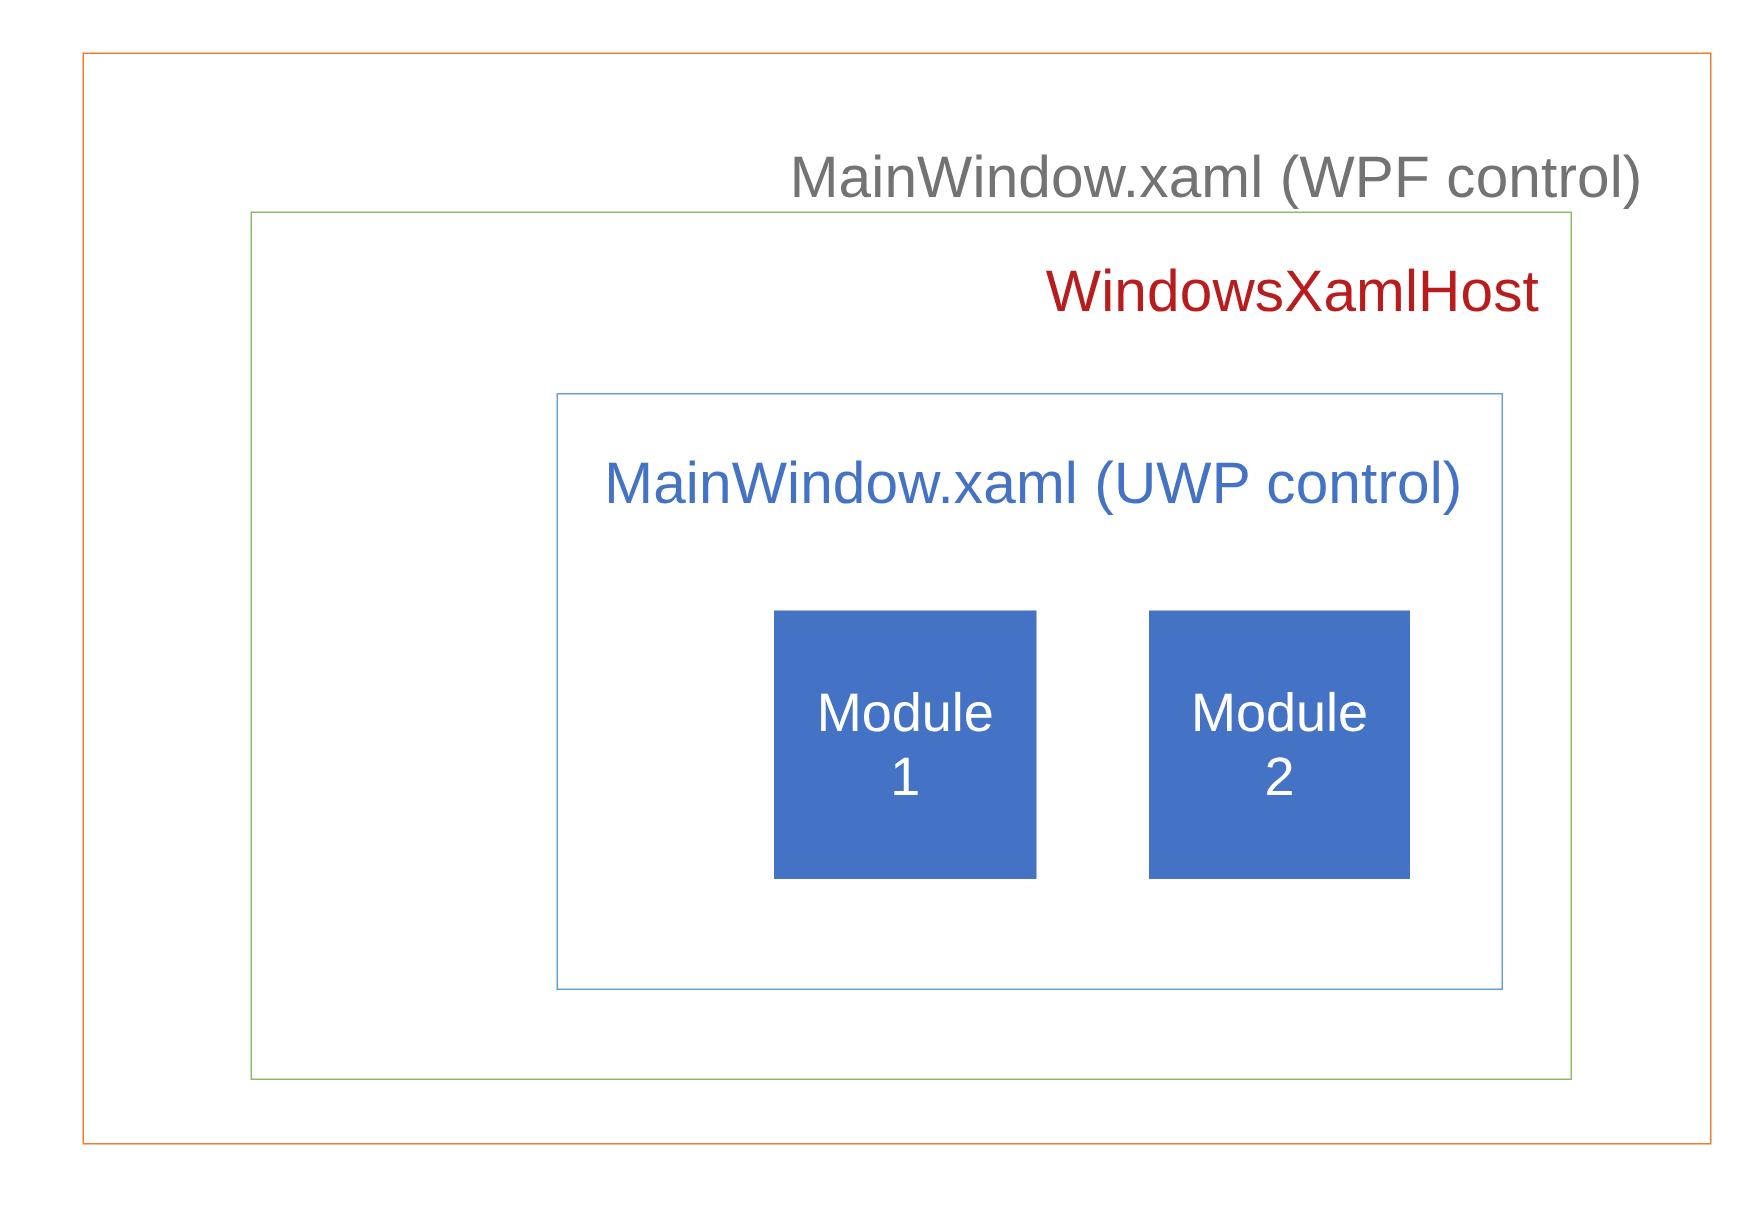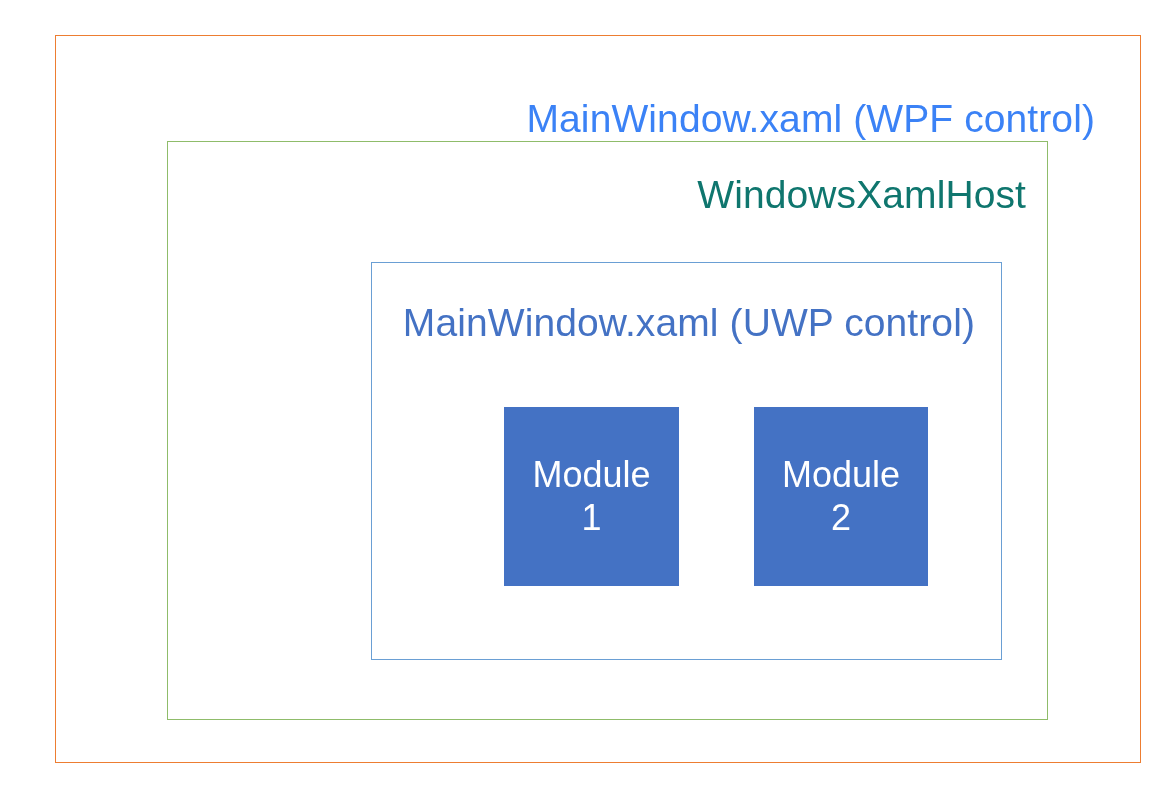--- a/index.html
+++ b/index.html
@@ -57,29 +57,29 @@
     white-space: nowrap;
     font-weight: 400;
     letter-spacing: 0.1px;
     line-height: 1;
   }
 
   #wpf-title {
     right: 45px;
     top: 63px;
     font-size: 39px;
-    color: #3b82f6;
+    color: #737373;
     text-align: right;
   }
 
   #xamlhost-title {
     right: 21px;
     top: 33px;
     font-size: 39px;
-    color: #0f766e;
+    color: #b91c1c;
   }
 
   #uwp-title {
     right: 26px;
     top: 40px;
     font-size: 39px;
     color: #4472C4;
   }
 
   
@@ -88,20 +88,21 @@
     box-sizing: border-box;
     background: #4472C4;
     display: flex;
     flex-direction: column;
     align-items: center;
     justify-content: center;
     color: #ffffff;
     font-size: 36px;
     line-height: 1.18;
     text-align: center;
+    margin-left: 12px;
   }
 
   #module-1 {
     left: 132px;      
     top: 144px;       
     width: 175px;
     height: 179px;
   }
 
   #module-2 {

